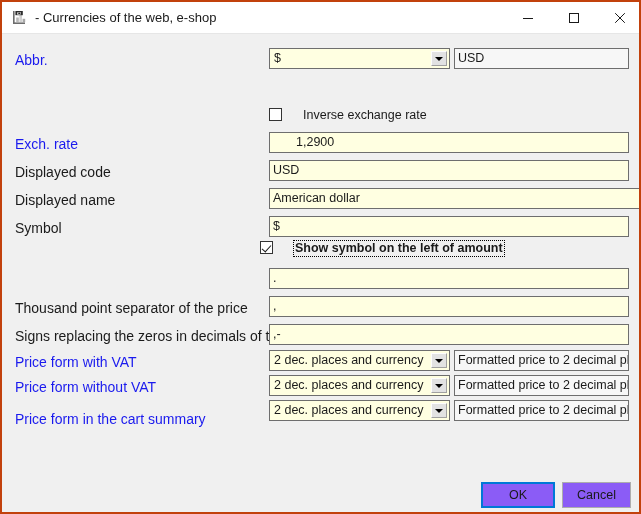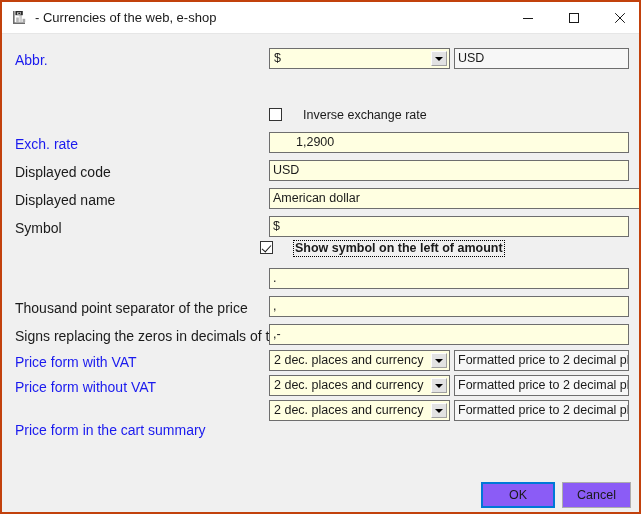--- a/index.html
+++ b/index.html
@@ -272,21 +272,21 @@
     </div>
     <div class="fld ro" style="left:452px; top:316px; width:175px;">Formatted price to 2 decimal places</div>
 
     <span class="lbl req" style="top:345px;">Price form without VAT</span>
     <div class="combo" style="left:267px; top:341px; width:181px;">
       <span>2 dec. places and currency</span>
       <span class="combo-btn"></span>
     </div>
     <div class="fld ro" style="left:452px; top:341px; width:175px;">Formatted price to 2 decimal places</div>
 
-    <span class="lbl req" style="top:388px;text-align:right;">Price form in the cart summary</span>
+    <span class="lbl req" style="top:377px;text-align:right;">Price form in the cart summary</span>
     <div class="combo" style="left:267px; top:366px; width:181px;">
       <span>2 dec. places and currency</span>
       <span class="combo-btn"></span>
     </div>
     <div class="fld ro" style="left:452px; top:366px; width:175px;">Formatted price to 2 decimal places</div>
 
     <div class="btn default" style="left:479px; top:448px; width:74px;">OK</div>
     <div class="btn" style="left:560px; top:448px; width:69px;">Cancel</div>
 
   </div>

